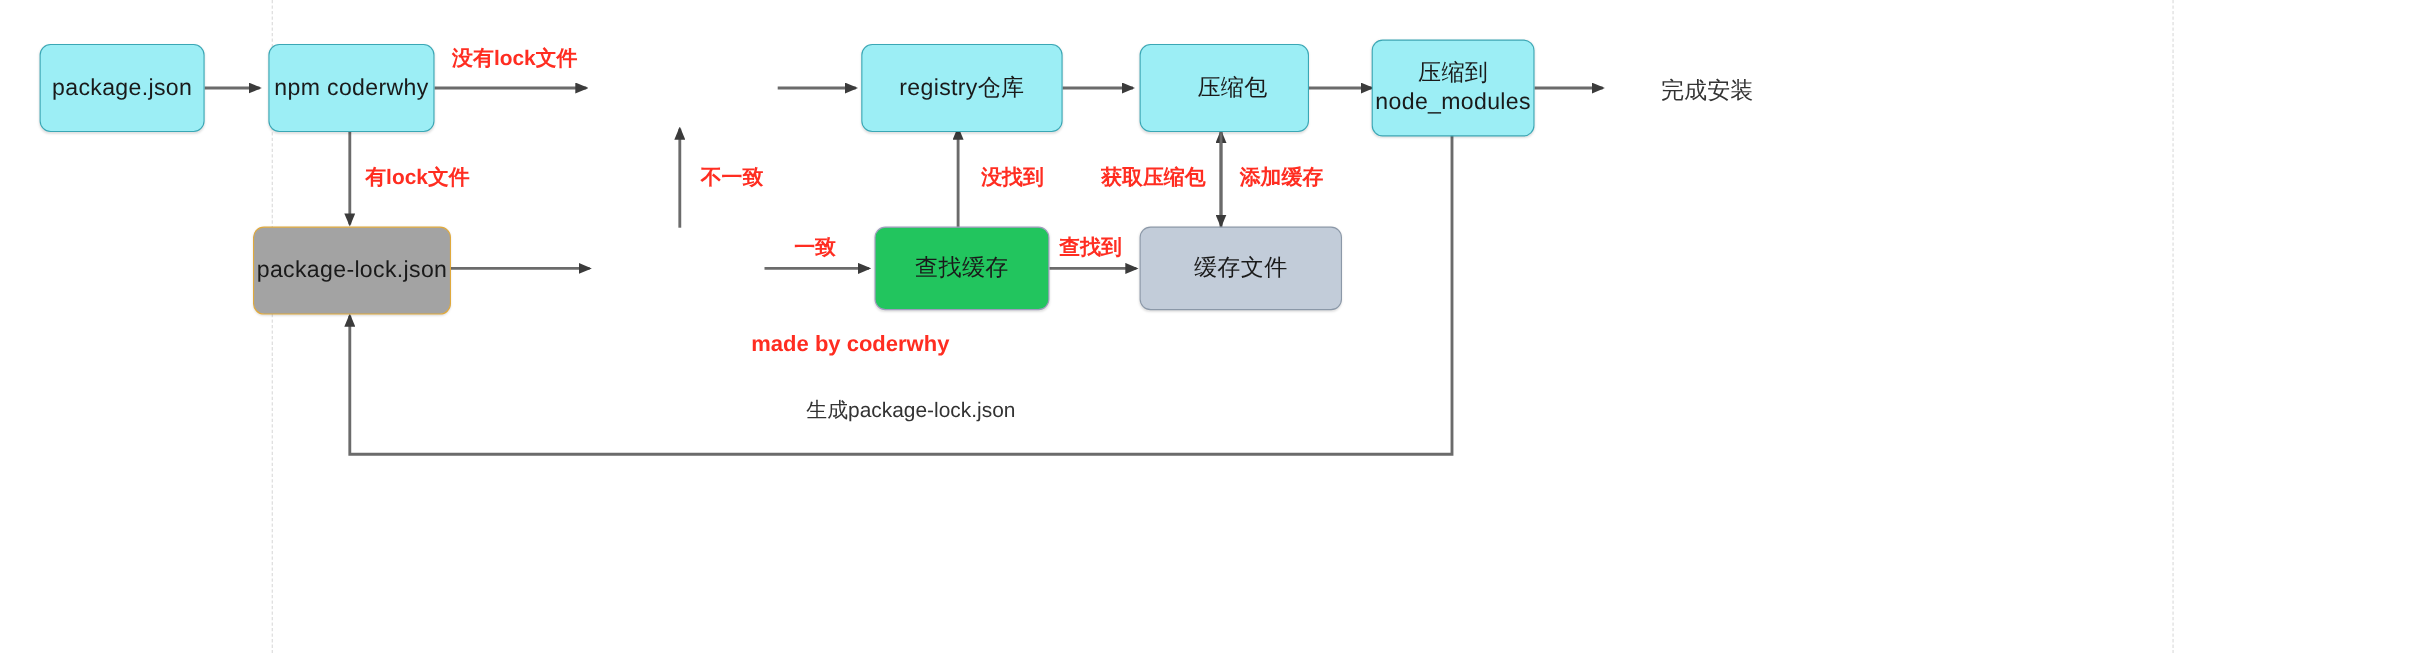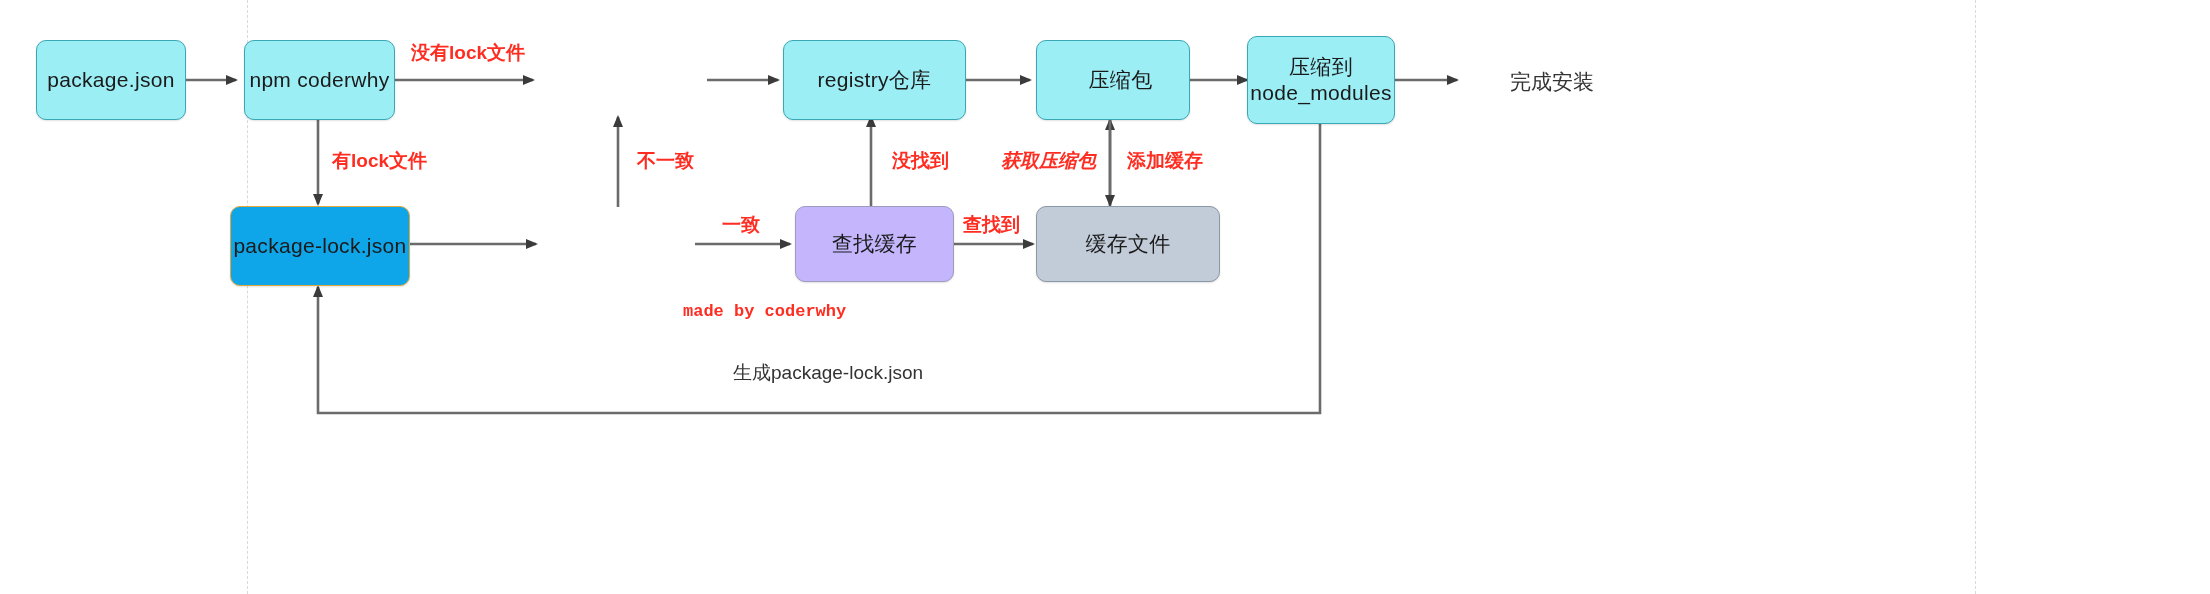--- a/index.html
+++ b/index.html
@@ -20,22 +20,22 @@
     text-align:center;
     border-radius:10px;
     font-size:21px;
     line-height:1.25;
     color:#1a1a1a;
     letter-spacing:.3px;
     white-space:pre-line;
     box-shadow:0 1px 2px rgba(0,0,0,.12);
   }
   .node.cyan{background:#9ceef5;border:1.6px solid #3aa7b5;}
-  .node.orange{background:#0ea5e9;border:1.6px solid #e0a93c;}
-  .node.purple{background:#c4b5fd;border:1.6px solid #9f9bbd;}
+  .node.orange{background:#a3a3a3;border:1.6px solid #e0a93c;}
+  .node.purple{background:#22c55e;border:1.6px solid #9f9bbd;}
   .node.steel{background:#c2ccd9;border:1.6px solid #8b98a8;}
 
   .plain-label{
     position:absolute;
     font-size:21px;
     color:#333;
     white-space:nowrap;
   }
   .edge-label{
     position:absolute;
@@ -44,25 +44,24 @@
     font-weight:bold;
     white-space:nowrap;
   }
   .edge-label.dark{
     color:#333;
     font-weight:normal;
     font-size:19px;
   }
   .watermark{
     position:absolute;
-    font-size:17px;
+    font-size:20px;
     font-weight:bold;
     color:#ff2d21;
     white-space:nowrap;
-    font-family:Liberation Mono, monospace;
   }
   .guide{
     position:absolute;
     top:0;bottom:0;
     width:0;
     border-left:1px dashed #d9d9d9;
   }
 </style>
 </head>
 <body>
@@ -162,21 +161,21 @@
   </div>
 
   <div class="edge-label" style="left:892px;top:148px;">
     <span>没找到</span>
   </div>
 
   <div class="edge-label" style="left:963px;top:212px;">
     <span>查找到</span>
   </div>
 
-  <div class="edge-label" style="left:1001px;top:148px;font-style:italic;">
+  <div class="edge-label" style="left:1001px;top:148px;">
     <span>获取压缩包</span>
   </div>
 
   <div class="edge-label" style="left:1127px;top:148px;">
     <span>添加缓存</span>
   </div>
 
   <div class="edge-label dark" style="left:733px;top:360px;">
     <span>生成package-lock.json</span>
   </div>

